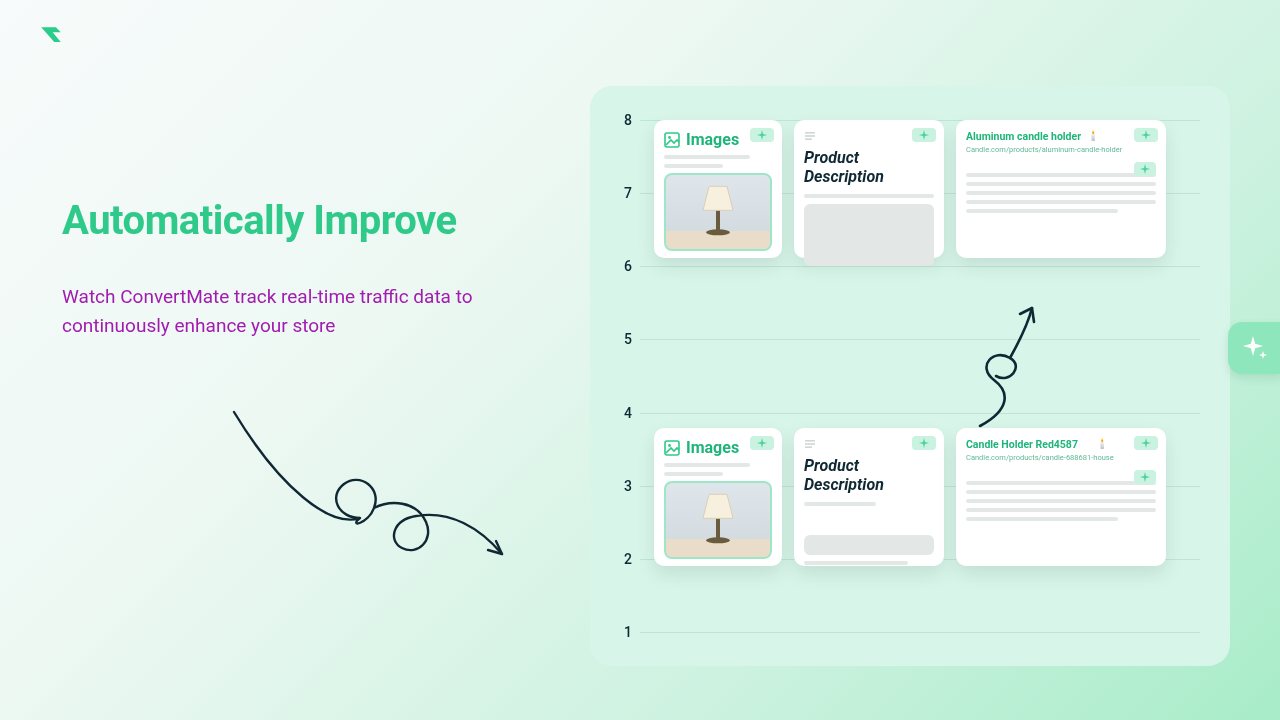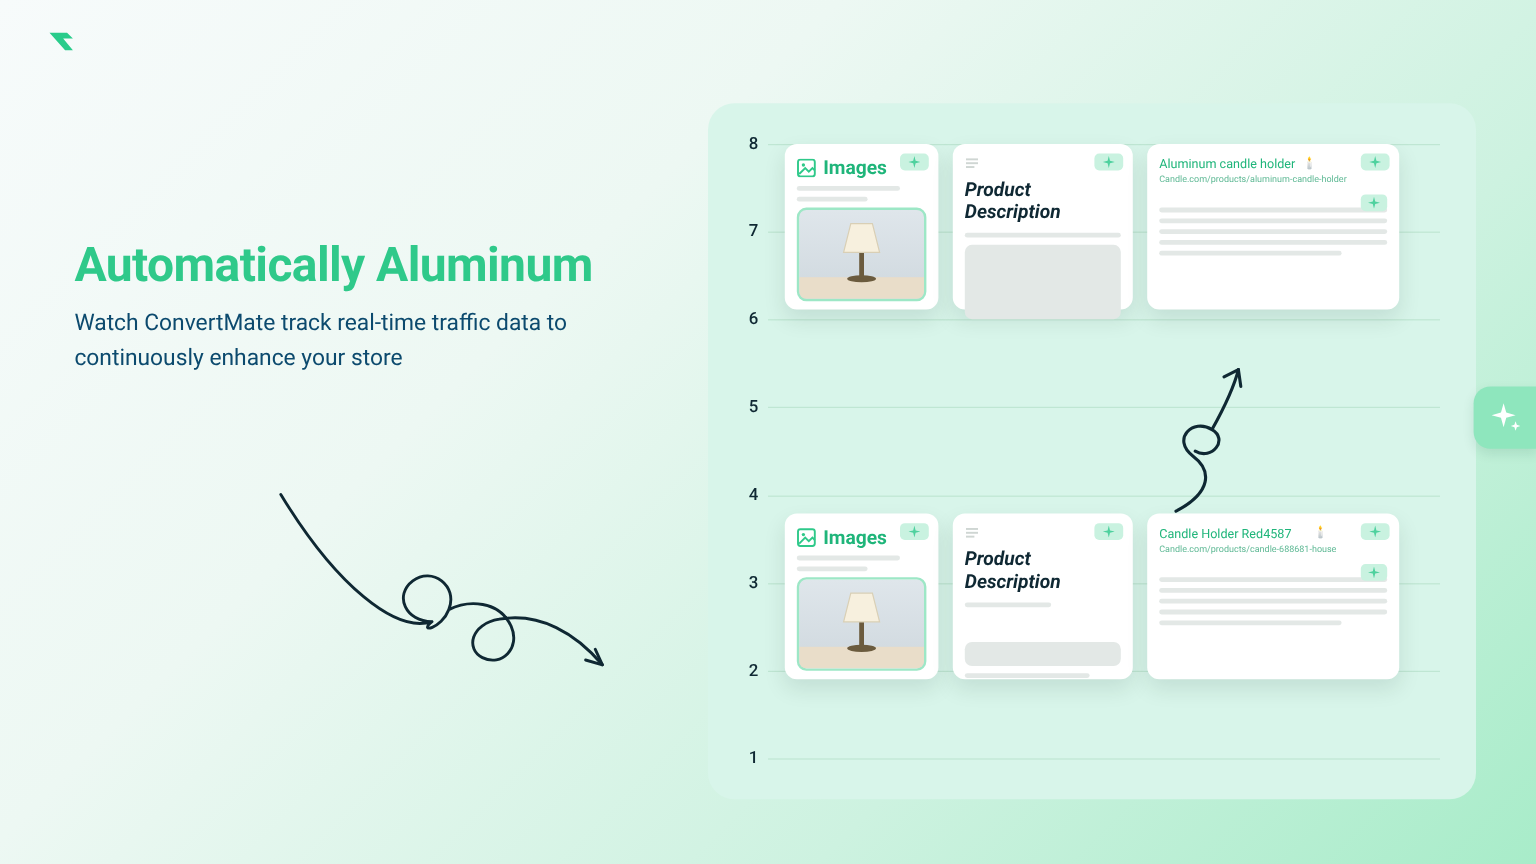--- a/index.html
+++ b/index.html
@@ -11,21 +11,21 @@
 
   
   .logo { position: absolute; top: 24px; left: 38px; display: flex; align-items: center; gap: 8px; }
   .logo-mark { width: 26px; height: 26px; }
   .logo-text { font-size: 24px; font-weight: 800; color: #0f2833; letter-spacing: -0.5px; }
 
   
   .hero { position: absolute; top: 196px; left: 62px; width: 520px; }
   .hero h1 { font-size: 40px; font-weight: 700; color: #0f2833; line-height: 1.25; letter-spacing: -0.5px; }
   .hero h1 .accent { color: #2fc98a; display: block; }
-  .hero p { margin-top: 8px; font-size: 19px; color: #0c4a6e; line-height: 1.55; font-weight: 400; }
+  .hero p { margin-top: 36px; font-size: 19px; color: #a21caf; line-height: 1.55; font-weight: 400; }
 
   
   .squiggle { position: absolute; top: 398px; left: 220px; width: 300px; height: 180px; }
 
   
   .panel {
     position: absolute; top: 86px; left: 590px; width: 640px; height: 580px;
     background: #d8f5ea; border-radius: 22px; padding: 22px 30px 22px 16px;
   }
   .chart-axis { position: relative; width: 100%; height: 100%; }
@@ -63,21 +63,21 @@
   .thumb {
     width: 100%; height: 78px; border:2px solid #9de7c6; border-radius:8px; overflow:hidden;
     background: linear-gradient(180deg,#dfe6eb 0%,#cfd8de 100%); position:relative;
   }
   .thumb .lamp {
     position:absolute; left:50%; top:50%; transform:translate(-50%,-55%);
     width:42px; height:54px;
   }
   .thumb .table { position:absolute; bottom:0; left:0; right:0; height:18px; background:#e9ddc9; }
 
-  .t-title { font-size:10.5px; font-weight:400; color:#1fb57a; line-height:1.25; }
+  .t-title { font-size:10.5px; font-weight:700; color:#1fb57a; line-height:1.25; }
   .t-url  { font-size:7.5px; color:#5fb995; line-height:1.3; margin-top:2px; margin-bottom:6px; word-break:break-all; }
   .emoji  { font-size:10px; margin-left:2px; }
   .ai-badge { position:absolute; right:10px; top:42px; width:22px; height:14px; background:#c9f2e0; border-radius:4px; display:flex;align-items:center;justify-content:center;}
 
   
   .curly { position:absolute; left:360px; top:214px; width:100px; height:130px; }
 
   
   .spark-tab { position:absolute; right:-2px; top:322px; width:54px; height:52px; background:#8ee6bd; border-radius:14px 0 0 14px; display:flex; align-items:center; justify-content:center; box-shadow:0 4px 10px rgba(20,80,60,0.12);}
   .spark-tab svg { width:28px; height:28px; }
@@ -91,21 +91,21 @@
 <body>
 
 <div class="logo">
   <svg class="logo-mark" viewBox="0 0 32 32">
     <path d="M4 4 H22 L28 10 L18 10 L28 22 L20 22 L4 4 Z" fill="#29cc8b"></path>
   </svg>
 </div>
 
 <div class="hero">
   <h1>
-    <span class="accent">Automatically Aluminum</span>
+    <span class="accent">Automatically Improve</span>
   </h1>
   <p>Watch ConvertMate track real-time traffic data to continuously enhance your store</p>
 </div>
 
 <svg class="squiggle" viewBox="0 0 300 180">
   <path d="M14 14 C 60 90, 110 130, 140 120
            C 118 120, 108 98, 124 86
            C 140 74, 162 90, 154 110
            C 148 126, 128 130, 140 120
            M 154 110 C 170 102, 196 102, 206 124

